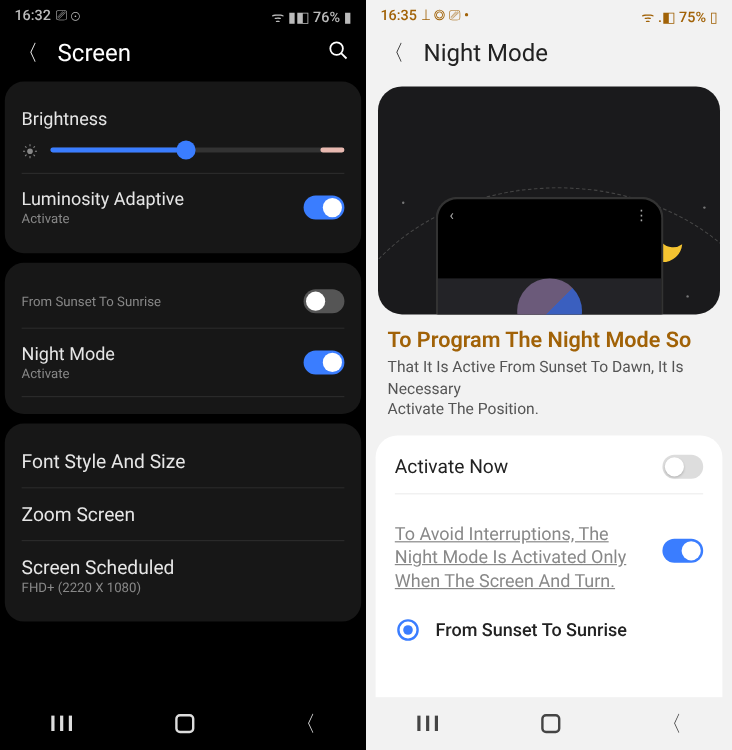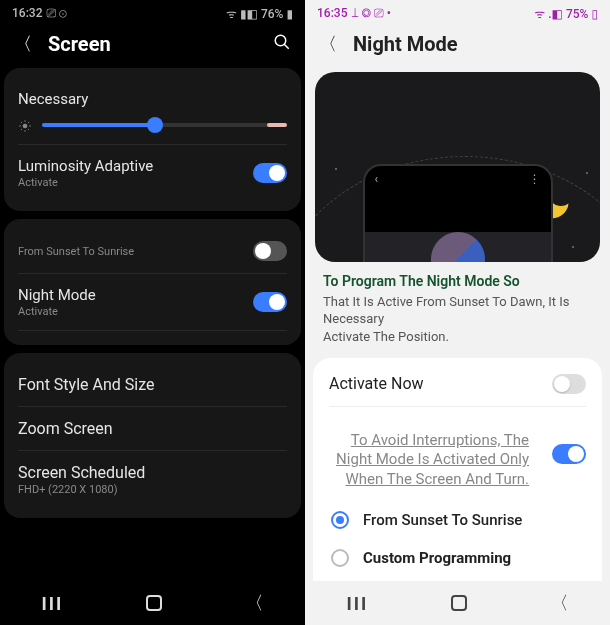--- a/index.html
+++ b/index.html
@@ -12,29 +12,29 @@
   }
   .phone { width: 50%; height: 100%; position: relative; overflow: hidden; }
   .phone-left { background: #000; color: #fff; }
   .phone-right { background: #f2f2f2; color: #222; }
 
   .statusbar {
     display: flex; justify-content: space-between; align-items: center;
     padding: 4px 12px; height: 26px; font-size: 12px; font-weight: 500;
   }
   .phone-left .statusbar { color: #bbb; }
-  .phone-right .statusbar { color: #a21caf; }
+  .phone-right .statusbar { color: #a16207; }
   .status-icons { display: flex; gap: 4px; align-items: center; }
 
   .header {
     display: flex; align-items: center; gap: 16px;
     padding: 6px 14px 12px;
   }
   .header .back { font-size: 18px; font-weight: 300; }
-  .header .title { font-size: 20px; font-weight: 700; flex: 1; }
+  .header .title { font-size: 20px; font-weight: 400; flex: 1; }
   .header .search { font-size: 18px; }
   .phone-right .header .title { color: #222; }
 
   .phone-left .card {
     background: #171717;
     border-radius: 16px;
     margin: 0 4px 8px;
     padding: 12px 14px;
   }
   .phone-left .row {
@@ -100,25 +100,25 @@
   }
   .mini-phone-bar { display:flex; justify-content:space-between; padding:6px 10px; color:#aaa; font-size:12px;}
   .mini-circle {
     position:absolute; bottom:-24px; left:50%; transform:translateX(-50%);
     width:54px; height:54px; border-radius:50%;
     background: linear-gradient(135deg, #6b5a7a 0%, #6b5a7a 50%, #3a5fbf 50%, #3a5fbf 100%);
   }
   .mini-bg { position:absolute; bottom:0; left:0; right:0; height:30px; background:#232327; }
 
   .info-text { padding: 0 18px 8px; font-size: 13px; color: #555; line-height: 1.35; }
-  .info-text .bold { font-weight: 600; color: #14532d; font-size: 14px; display: block; margin-bottom: 2px; }
+  .info-text .bold { font-weight: 600; color: #a16207; font-size: 18px; display: block; margin-bottom: 2px; }
 
   .white-card {
     background: #fff; border-radius: 18px 18px 0 0;
-    margin: 4px 8px 0; padding: 4px 0; flex: 1; text-align: right;
+    margin: 4px 8px 0; padding: 4px 0; flex: 1;
   }
   .white-card .wrow {
     display: flex; justify-content: space-between; align-items: center;
     padding: 12px 16px;
   }
   .white-card .wlabel { font-size: 16px; color: #222; }
   .white-card .wsub { font-size: 15px; color: #888; line-height: 1.3; margin-top: 12px; max-width: 200px; text-decoration: underline; }
   .wdivider { border-top: 1px solid #eee; margin: 0 16px; }
 
   .radio-row { display: flex; align-items: center; gap: 14px; padding: 10px 18px; }
@@ -162,21 +162,21 @@
     <span class="search">
       <svg width="18" height="18" viewBox="0 0 24 24" fill="none" stroke="#fff" stroke-width="2">
           <circle cx="10" cy="10" r="7"></circle>
           <line x1="21" y1="21" x2="15" y2="15"></line>
         </svg>
     </span>
   </div>
 
   <div class="card">
     <div class="row">
-      <div class="label">Necessary</div>
+      <div class="label">Brightness</div>
       <div class="slider-wrap">
         <span class="sun-icon">
           <svg viewBox="0 0 24 24" fill="#888">
               <circle cx="12" cy="12" r="4"></circle>
               <g stroke="#888" stroke-width="1.5">
                 <line x1="12" y1="2" x2="12" y2="5"></line>
                 <line x1="12" y1="19" x2="12" y2="22"></line>
                 <line x1="2" y1="12" x2="5" y2="12"></line>
                 <line x1="19" y1="12" x2="22" y2="12"></line>
                 <line x1="5" y1="5" x2="7" y2="7"></line>
@@ -302,24 +302,20 @@
         <div class="wsub">To Avoid Interruptions, The Night Mode Is Activated Only When The Screen And Turn.</div>
       </div>
       <div class="toggle on">
           <div class="knob"></div>
         </div>
     </div>
     <div class="radio-row">
       <div class="radio selected"></div>
       <div class="radio-label">From Sunset To Sunrise</div>
     </div>
-    <div class="radio-row">
-      <div class="radio"></div>
-      <div class="radio-label bold">Custom Programming</div>
-    </div>
   </div>
 
   <div class="navbar">
     <span class="nav-btn nav-recent">III</span>
     <span class="nav-home"></span>
     <span class="nav-btn">〈</span>
   </div>
 </div>
 
 </body></html>

